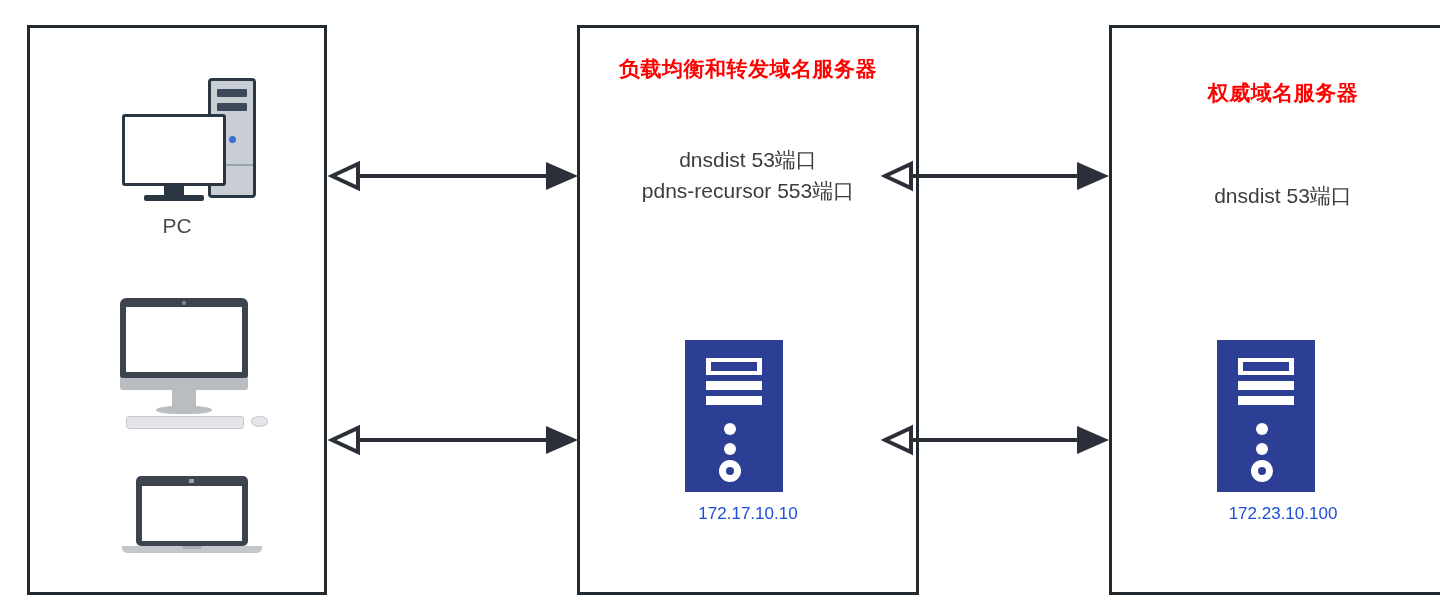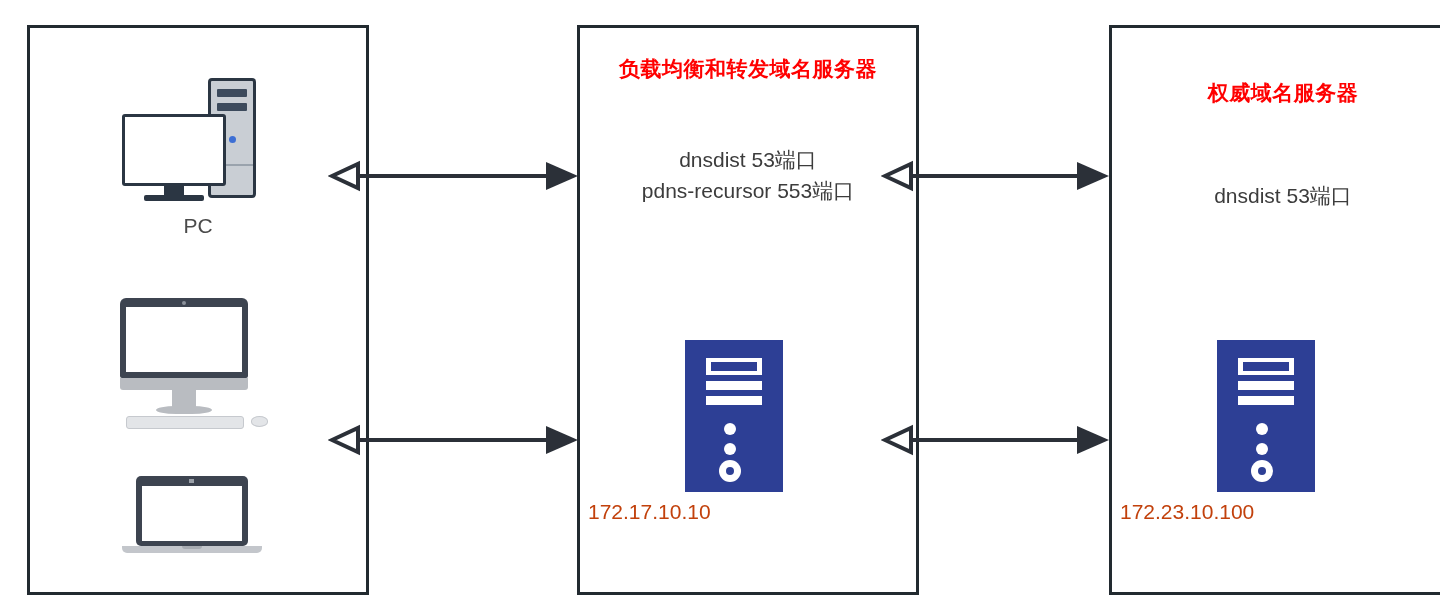--- a/index.html
+++ b/index.html
@@ -18,21 +18,21 @@
     overflow: hidden;
   }
 
   
   .zone {
     position: absolute;
     border: 3px solid #222a30;
     background: #ffffff;
     box-sizing: border-box;
   }
-  #zone-clients { left: 27px;   top: 25px; width: 342px; height: 570px; }
+  #zone-clients { left: 27px;   top: 25px; width: 300px; height: 570px; }
   #zone-balancer{ left: 577px;  top: 25px; width: 342px; height: 570px; }
   #zone-auth    { left: 1109px; top: 25px; width: 348px; height: 570px; }
 
   
   .zone-title {
     position: absolute;
     left: 14px;
     right: 14px;
     top: 26px;
     text-align: center;
@@ -54,23 +54,23 @@
     white-space: pre-line;
   }
   #zone-auth .zone-title { top: 50px; }
   #zone-auth .zone-services { top: 152px; }
 
   .zone-ip {
     position: absolute;
     left: 8px;
     right: 8px;
     bottom: 68px;
-    text-align: left;
-    color: #c2410c;
-    font-size: 21px;
+    text-align: center;
+    color: #1d4ed8;
+    font-size: 17px;
   }
 
   .pc-caption {
     position: absolute;
     left: 0;
     right: 0;
     top: 186px;
     text-align: center;
     color: #4a4a4a;
     font-size: 21px;

